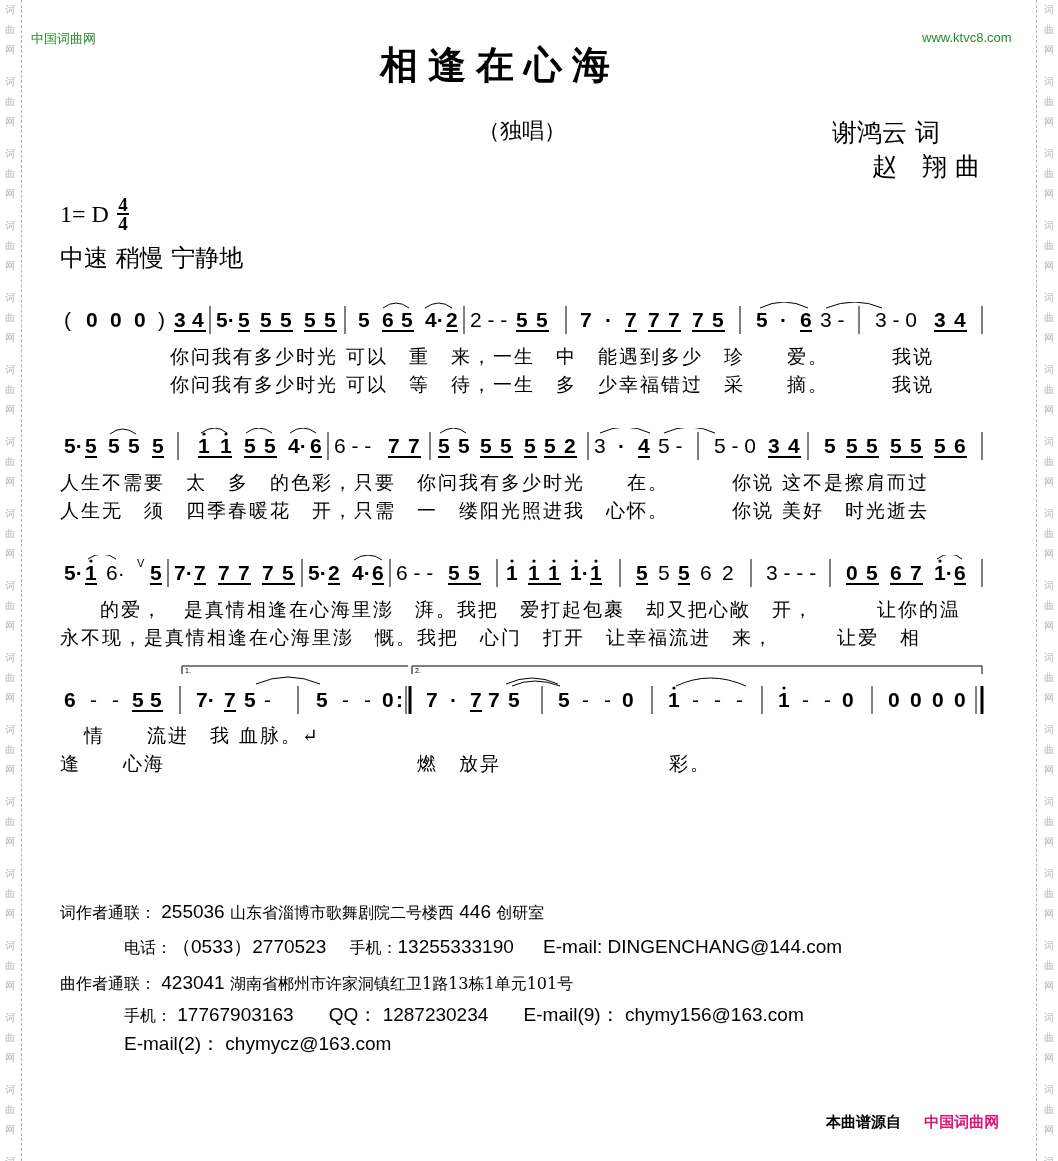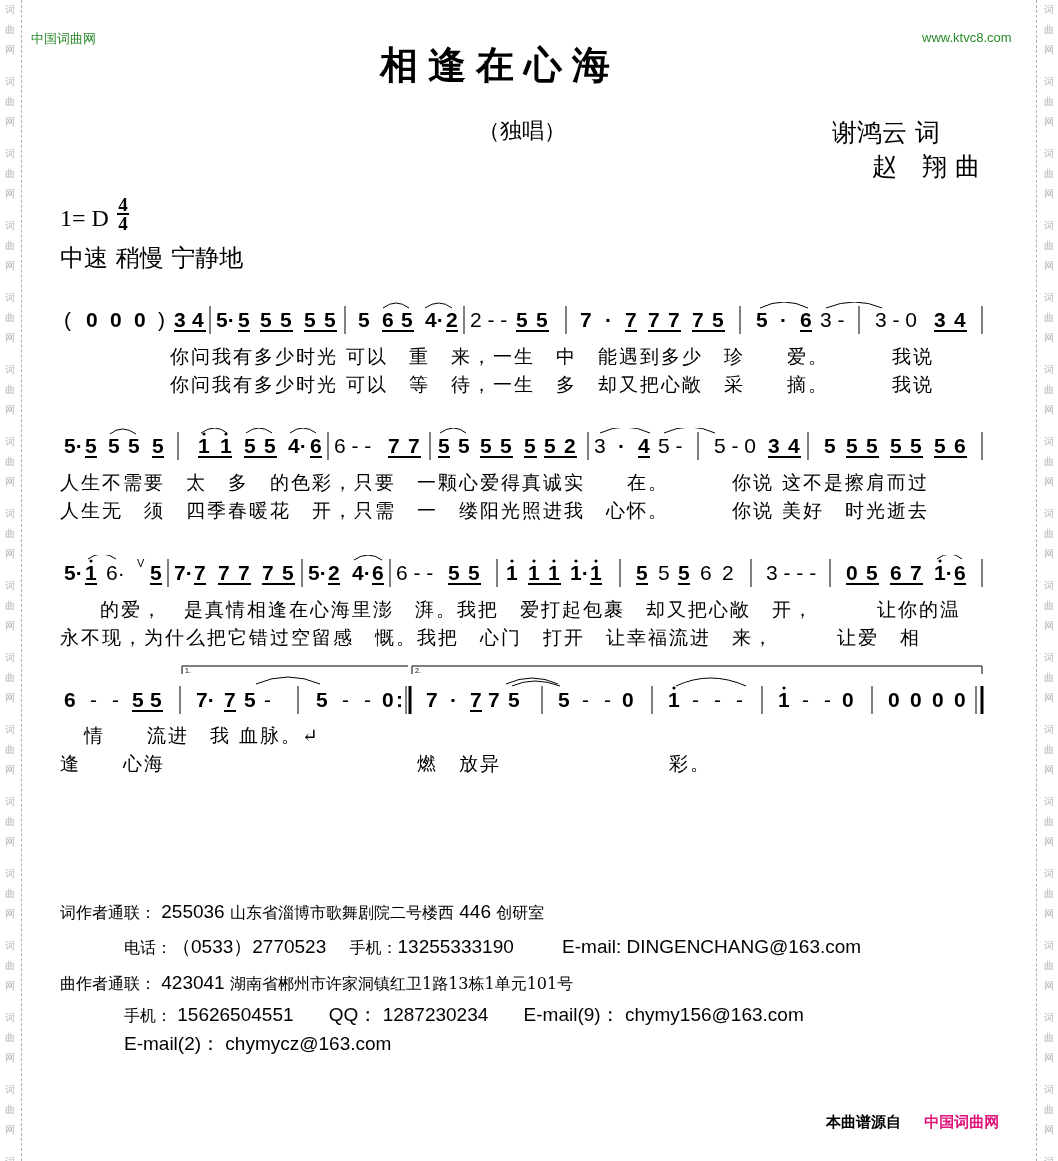--- a/index.html
+++ b/index.html
@@ -16,21 +16,21 @@
   .side .wm { position: absolute; width: 18px; font-size: 10px; color: #b8b8b8; line-height: 20px; text-align: center; }
   .side.left .wm { left: 1px; }
   .side.right .wm { left: 4px; }
 
   .abs { position: absolute; white-space: nowrap; }
   .site-left { left: 31px; top: 30px; font-size: 13px; color: #2a8a2a; }
   .site-right { left: 922px; top: 30px; font-size: 13px; color: #2a8a2a; font-family: "Liberation Sans", sans-serif; }
   .title { left: 380px; top: 40px; font-size: 38px; letter-spacing: 10px; font-family: Liberation Serif, serif; font-weight: bold; }
   .subtitle { left: 478px; top: 116px; font-size: 22px; font-family: "DejaVu Serif", serif; }
   .credit { font-size: 25px; font-family: "DejaVu Serif", serif; }
-  .key { left: 60px; top: 196px; font-size: 24px; font-family: "Liberation Serif", serif; display: flex; align-items: flex-end; }
+  .key { left: 60px; top: 196px; font-size: 24px; font-family: "Liberation Serif", serif; display: flex; align-items: center; }
   .frac { display: inline-flex; flex-direction: column; align-items: center; margin-left: 8px; font-weight: bold; font-size: 19px; line-height: 17px; }
   .frac .bar { width: 12px; border-top: 2px solid #000; }
   .tempo { left: 60px; top: 242px; font-size: 24px; font-family: "DejaVu Serif", serif; }
 
   
   .notes { position: absolute; left: 60px; width: 930px; height: 34px; font-family: "Liberation Sans", sans-serif; font-weight: bold; font-size: 21px; }
   .lyric { position: absolute; left: 60px; font-size: 19px; font-family: "DejaVu Serif", serif; letter-spacing: 2px; }
 
   .contact { position: absolute; font-size: 19px; font-family: "Liberation Sans", sans-serif; }
   .contact .cn { font-family: "DejaVu Serif", serif; font-size: 16px; }
@@ -226,21 +226,21 @@
       <line x1="799" y1="4" x2="799" y2="32" stroke="#000"></line>
       <text x="815" y="25" font-weight="normal">3 - 0</text>
       <text x="874" y="25">3</text>
         <text x="894" y="25">4</text>
       <line x1="874" y1="29" x2="907" y2="29" stroke="#000" stroke-width="2"></line>
       <line x1="922" y1="4" x2="922" y2="32" stroke="#000"></line>
     </g>
   </svg>
 </div>
 <div class="lyric" style="left:170px; top:344px;text-align:center;">你问我有多少时光 可以　重　来，一生　中　能遇到多少　珍　　爱。　　　我说</div>
-<div class="lyric" style="left:170px; top:372px;">你问我有多少时光 可以　等　待，一生　多　却又把心敞　采　　摘。　　　我说</div>
+<div class="lyric" style="left:170px; top:372px;">你问我有多少时光 可以　等　待，一生　多　少幸福错过　采　　摘。　　　我说</div>
 
 <div class="notes" style="top:428px;">
   <svg width="930" height="34" style="position:absolute;left:0;top:0;">
     <g font-family="Liberation Sans, sans-serif" font-weight="bold" font-size="21">
       <text x="4" y="25">5·</text>
         <text x="25" y="25">5</text>
       <line x1="25" y1="29" x2="37" y2="29" stroke="#000" stroke-width="2"></line>
       <text x="48" y="25">5</text>
         <text x="68" y="25">5</text>
       <path d="M50 6 Q62 -4 76 6" fill="none" stroke="#000"></path>
@@ -300,21 +300,21 @@
       <text x="830" y="25">5</text>
         <text x="850" y="25">5</text>
       <line x1="830" y1="29" x2="863" y2="29" stroke="#000" stroke-width="2"></line>
       <text x="874" y="25">5</text>
         <text x="894" y="25">6</text>
       <line x1="874" y1="29" x2="907" y2="29" stroke="#000" stroke-width="2"></line>
       <line x1="922" y1="4" x2="922" y2="32" stroke="#000"></line>
     </g>
   </svg>
 </div>
-<div class="lyric" style="top:470px;">人生不需要　太　多　的色彩，只要　一颗心爱得真诚实　　在。　　　你说 这不是擦肩而过</div>
+<div class="lyric" style="top:470px;">人生不需要　太　多　的色彩，只要　你问我有多少时光　　在。　　　你说 这不是擦肩而过</div>
 <div class="lyric" style="top:498px;">人生无　须　四季春暖花　开，只需　一　缕阳光照进我　心怀。　　　你说 美好　时光逝去</div>
 
 <div class="notes" style="top:555px;">
   <svg width="930" height="34" style="position:absolute;left:0;top:0;">
     <g font-family="Liberation Sans, sans-serif" font-weight="bold" font-size="21">
       <text x="4" y="25">5·</text>
         <text x="25" y="25">1</text>
         <circle cx="31" cy="6" r="1.6"></circle>
       <line x1="25" y1="29" x2="37" y2="29" stroke="#000" stroke-width="2"></line>
       <path d="M28 4 Q42 -6 56 4" fill="none" stroke="#000"></path>
@@ -378,21 +378,21 @@
       <text x="874" y="25">1·</text>
         <circle cx="880" cy="6" r="1.6"></circle>
       <text x="894" y="25">6</text>
       <line x1="894" y1="29" x2="906" y2="29" stroke="#000" stroke-width="2"></line>
       <path d="M877 4 Q890 -6 902 4" fill="none" stroke="#000"></path>
       <line x1="922" y1="4" x2="922" y2="32" stroke="#000"></line>
     </g>
   </svg>
 </div>
 <div class="lyric" style="top:597px;margin-left:40px;">的爱，　是真情相逢在心海里澎　湃。我把　爱打起包裹　却又把心敞　开，　　　让你的温</div>
-<div class="lyric" style="top:625px;">永不现，为什么把它错过空留感　慨。我把　心门　打开　让幸福流进　来，　　　让爱　相</div>
+<div class="lyric" style="top:625px;">永不现，是真情相逢在心海里澎　慨。我把　心门　打开　让幸福流进　来，　　　让爱　相</div>
 
 <div class="notes" style="top:662px; height:60px;">
   <svg width="930" height="60" style="position:absolute;left:0;top:0;">
     <g font-family="Liberation Sans, sans-serif" font-size="21" font-weight="bold">
       <line x1="122" y1="4" x2="348" y2="4" stroke="#000"></line>
       <line x1="122" y1="4" x2="122" y2="12" stroke="#000"></line>
       <text x="125" y="11" font-size="7" font-weight="normal">1.</text>
       <line x1="352" y1="4" x2="922" y2="4" stroke="#000"></line>
       <line x1="352" y1="4" x2="352" y2="12" stroke="#000"></line>
       <line x1="922" y1="4" x2="922" y2="12" stroke="#000"></line>
@@ -461,31 +461,31 @@
 <div class="contact" style="left:60px; top:901px;">
   <span class="cn">词作者通联：</span>
   <span>255036</span>
   <span class="cn">山东省淄博市歌舞剧院二号楼西</span>
   <span>446</span>
   <span class="cn">创研室</span>
 </div>
 <div class="contact" style="left:124px; top:934px;">
   <span class="cn">电话：</span><span>（0533）2770523</span>
   <span style="margin-left:18px;" class="cn">手机：</span><span>13255333190</span>
-  <span style="margin-left:43px;">E-mail:</span>
-  <span>DINGENCHANG@163.com</span>
+  <span style="margin-left:24px;">E-mail:</span>
+  <span>DINGENCHANG@144.com</span>
 </div>
 <div class="contact" style="left:60px; top:972px;">
   <span class="cn">曲作者通联：</span>
   <span>423041</span>
   <span class="cn">湖南省郴州市许家洞镇红卫1路13栋1单元101号</span>
 </div>
 <div class="contact" style="left:124px; top:1002px;">
   <span class="cn">手机：</span>
-  <span>15626504551</span>
+  <span>17767903163</span>
   <span style="margin-left:30px;">QQ：</span>
   <span>1287230234</span>
   <span style="margin-left:30px;">E-mail(9)：</span>
   <span>chymy156@163.com</span>
 </div>
 <div class="contact" style="left:124px; top:1031px;">
   <span>E-mail(2)：</span>
   <span>chymycz@163.com</span>
 </div>
 

